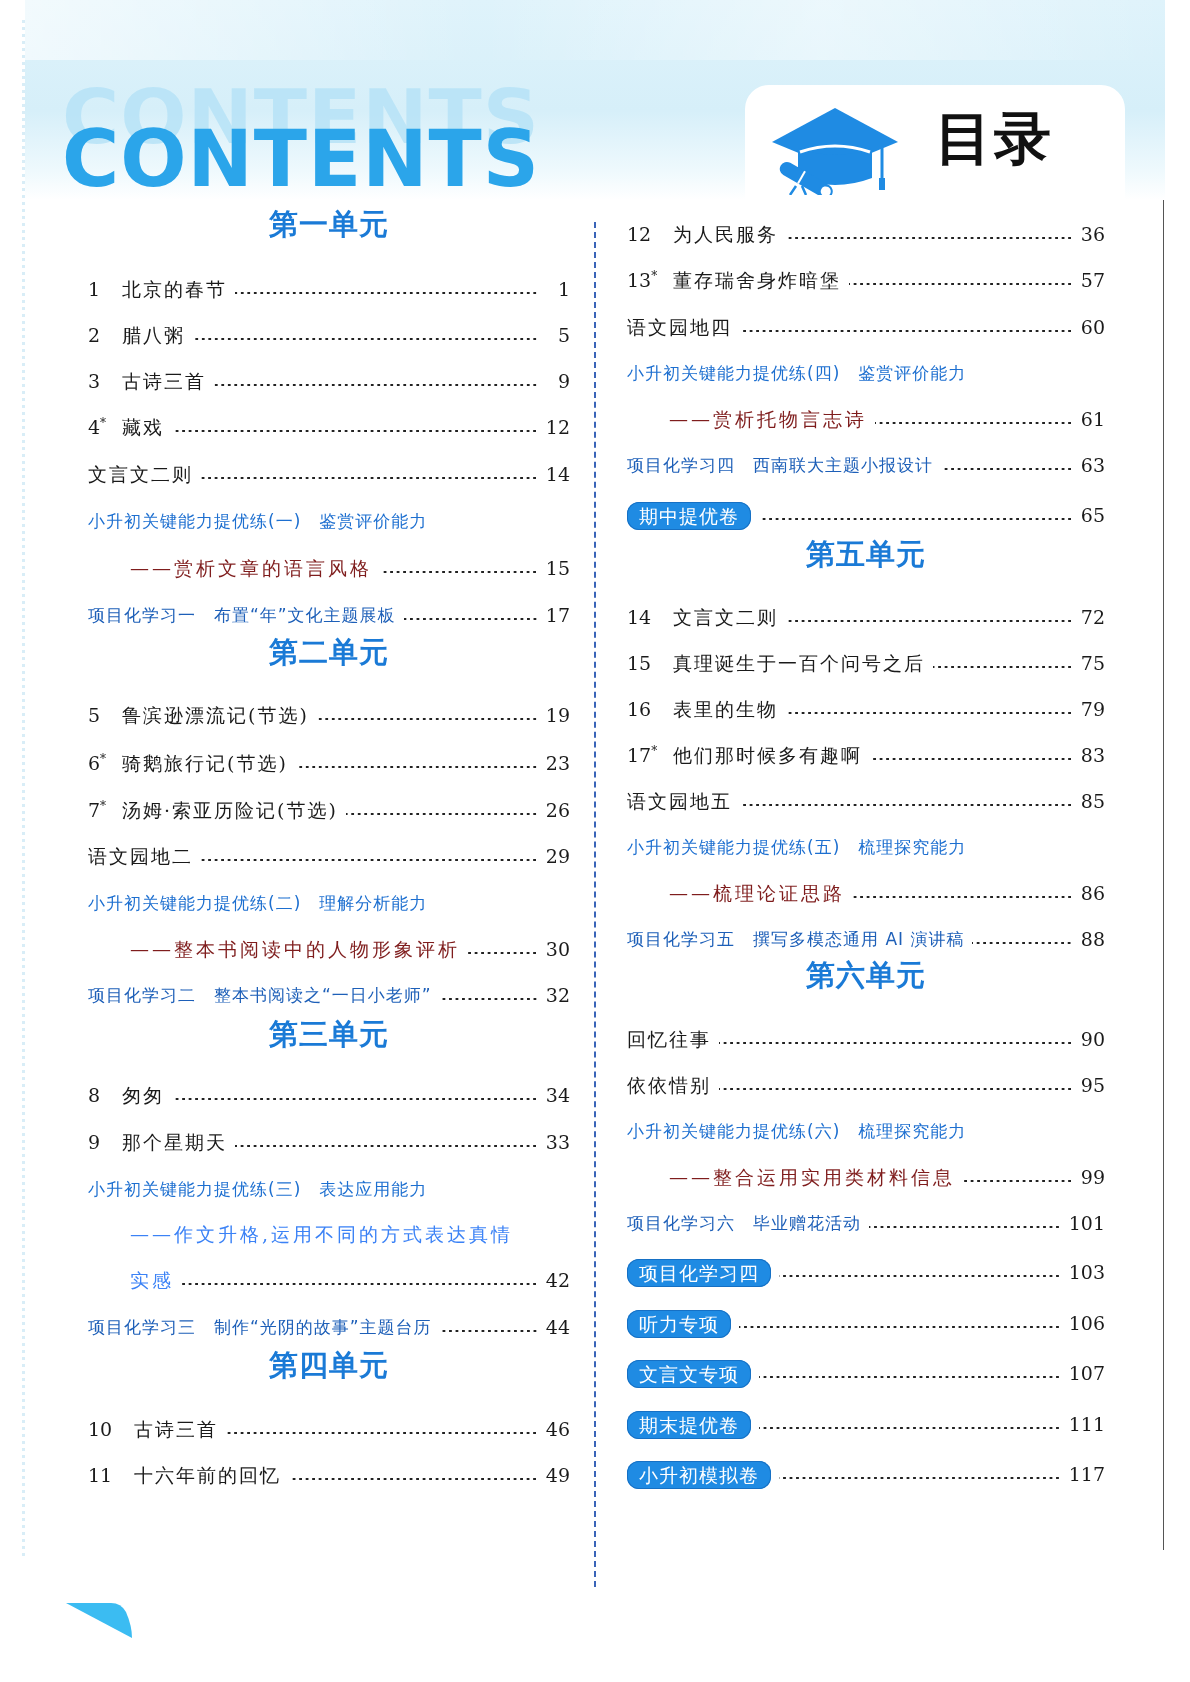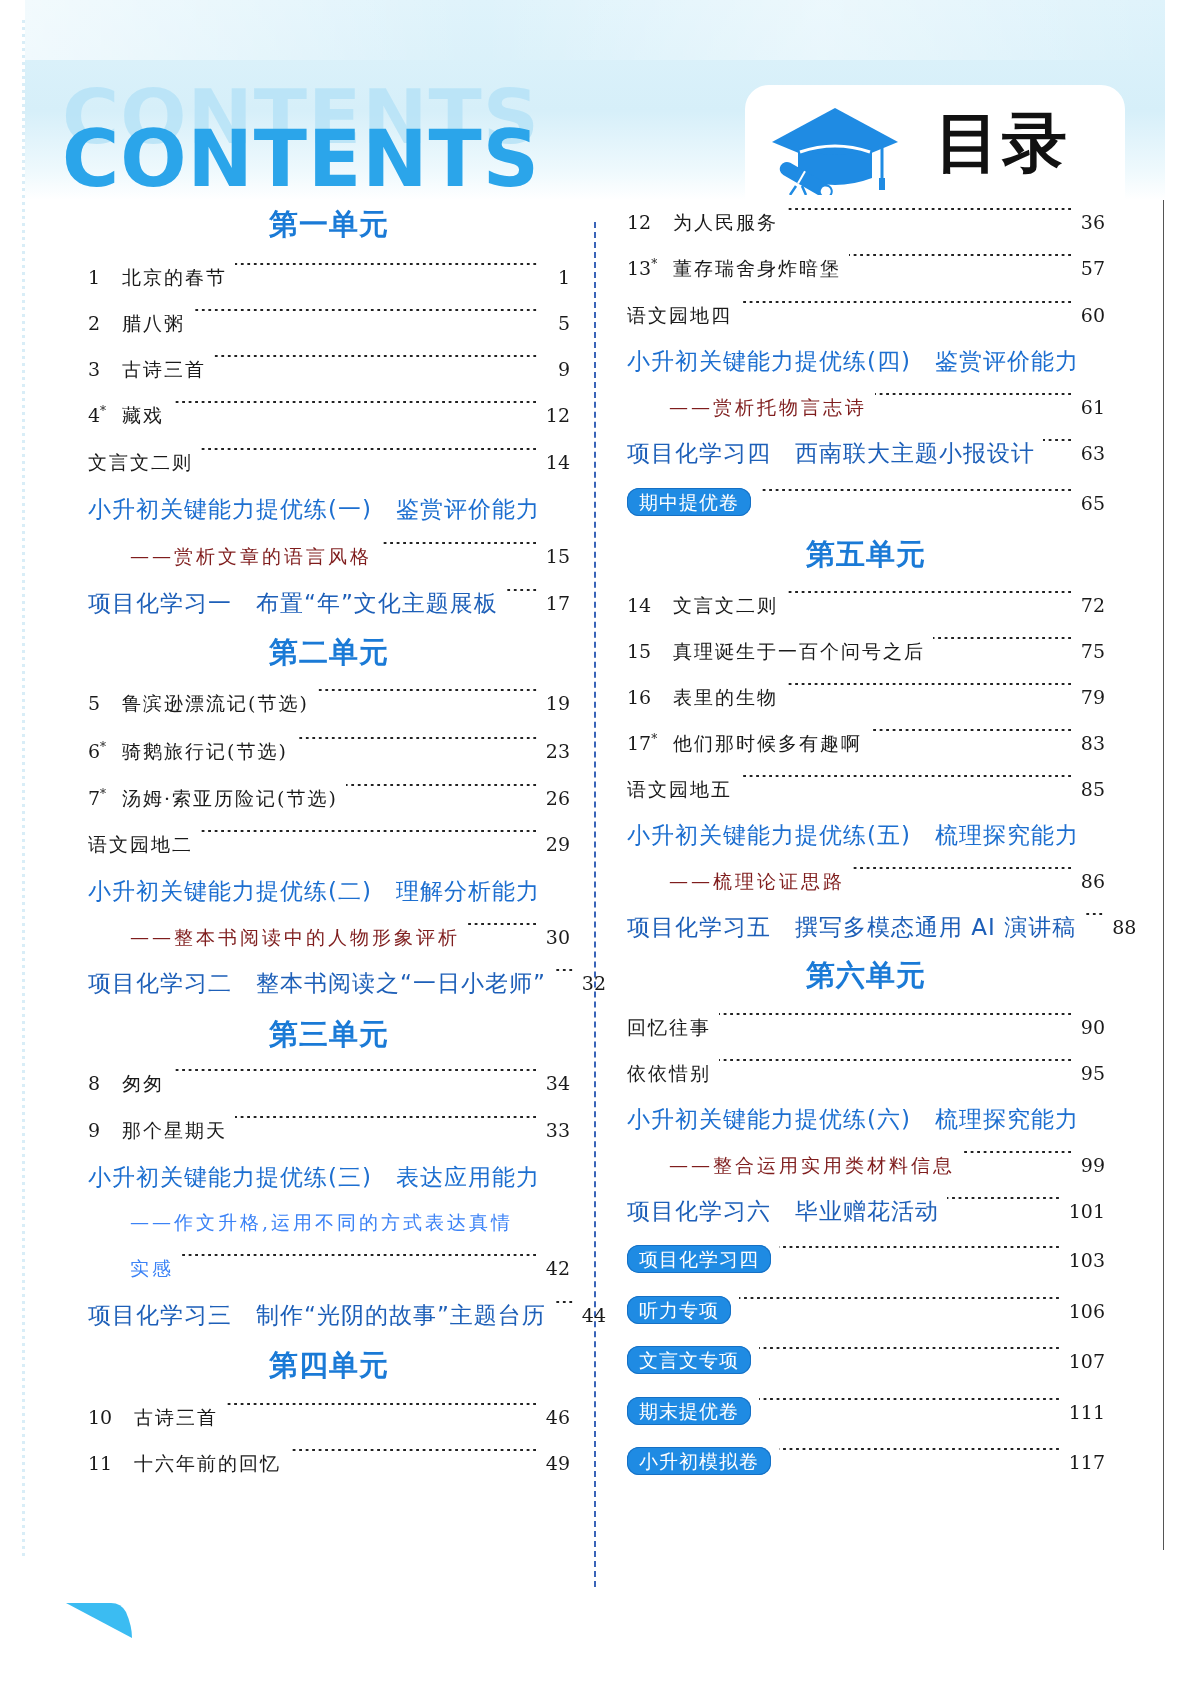--- a/index.html
+++ b/index.html
@@ -33,51 +33,51 @@
   .contents-ghost { top: 78px; color: #b7e3f7; opacity: .85; transform: scaleY(.95); }
   .contents-main { top: 120px; color: #2ba5ea; }
   .title-card {
     position: absolute; left: 745px; top: 85px; width: 380px; height: 120px;
     background: #ffffff; border-radius: 24px 24px 0 0;
   }
   .cap-icon { position: absolute; left: 770px; top: 100px; width: 130px; height: 95px; }
   .title-text {
     position: absolute; left: 935px; top: 110px;
     font-family: "DejaVu Sans", "Liberation Sans", sans-serif;
-    font-size: 65px; font-weight: 900; color: #111; letter-spacing: 2px; line-height: 1;
+    font-size: 57px; font-weight: 900; color: #111; letter-spacing: 2px; line-height: 1;
   }
   .divider {
     position: absolute; left: 594px; top: 222px; width: 0; height: 1365px;
     border-left: 2px dashed #3a64b8;
   }
   .col { position: absolute; top: 0; }
   .col-left { left: 88px; width: 482px; }
   .col-right { left: 627px; width: 478px; }
   .unit-heading {
     position: absolute; left: 0; width: 100%; text-align: center;
     font-family: "DejaVu Sans", "Liberation Sans", sans-serif;
     font-weight: bold; font-size: 29px; color: #1a7ad6; letter-spacing: 1px;
   }
   .entry {
     position: absolute; left: 0; width: 100%; height: 30px;
-    display: flex; align-items: flex-start; font-size: 19px; line-height: 30px;
+    display: flex; align-items: flex-end; font-size: 19px; line-height: 30px; margin-top: 12px;
   }
   .entry .num { display: inline-block; width: 34px; flex: none; }
   .entry .num.wide { width: 46px; }
   .entry .star { font-size: 12px; vertical-align: super; line-height: 0; }
   .entry .title { flex: none; white-space: nowrap; letter-spacing: 2px; }
   .entry .dots {
     flex: 1; min-width: 20px; margin: 0 8px 9px 8px; height: 4px;
     background-image: radial-gradient(circle, #222 1.1px, transparent 1.4px);
     background-size: 6.5px 4px; background-repeat: repeat-x; background-position: right center;
   }
   .entry .page { flex: none; font-size: 19px; min-width: 24px; text-align: right; }
   .entry.blue .title {
     font-family: "DejaVu Sans", "Liberation Sans", sans-serif;
-    color: #1d5fb8; letter-spacing: 1px; font-size: 23px;
+    color: #1d5fb8; letter-spacing: 1px; font-size: 17px;
   }
   .entry.blue.nodots .title { color: #1d6fd0; }
   .entry.sub .title { color: #7f1d1d; padding-left: 42px; letter-spacing: 3px; }
   .entry.sub2 .title { color: #3b82f6; padding-left: 42px; letter-spacing: 3px; }
   .pill {
     display: inline-block; background: #1f8be3; color: #ffffff;
     font-family: "DejaVu Sans", "Liberation Sans", sans-serif;
     font-size: 19px; padding: 0 12px; border-radius: 12px; line-height: 28px; height: 28px;
     letter-spacing: 1px; box-shadow: inset 0 0 0 1px #1670c4;
   }

